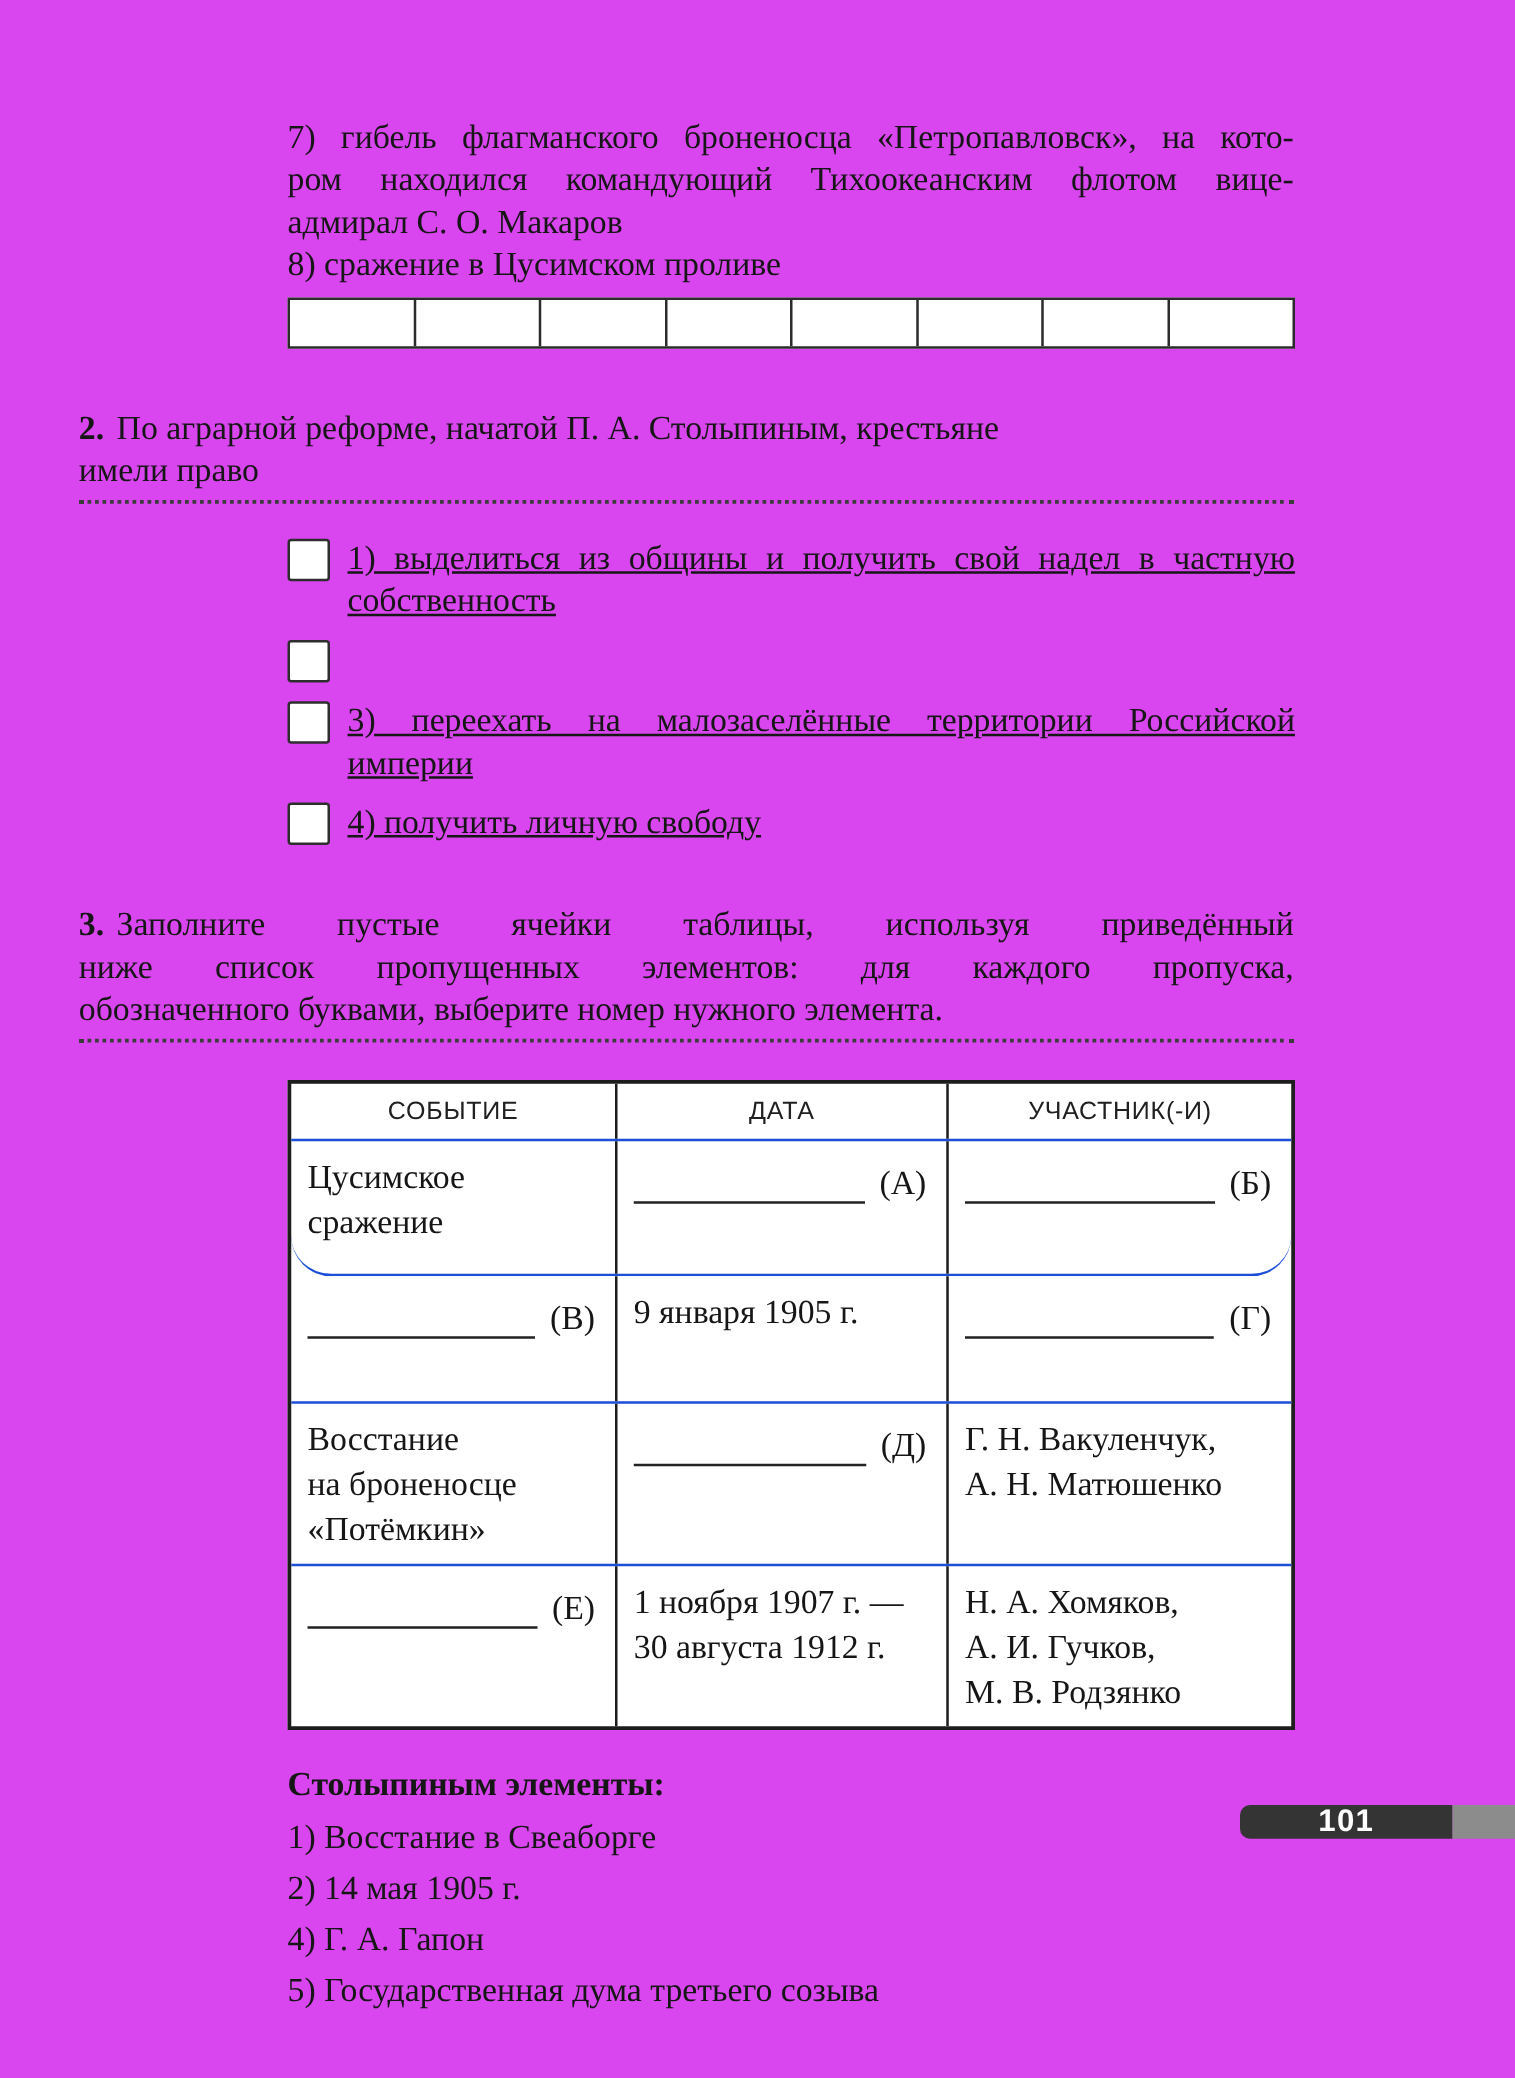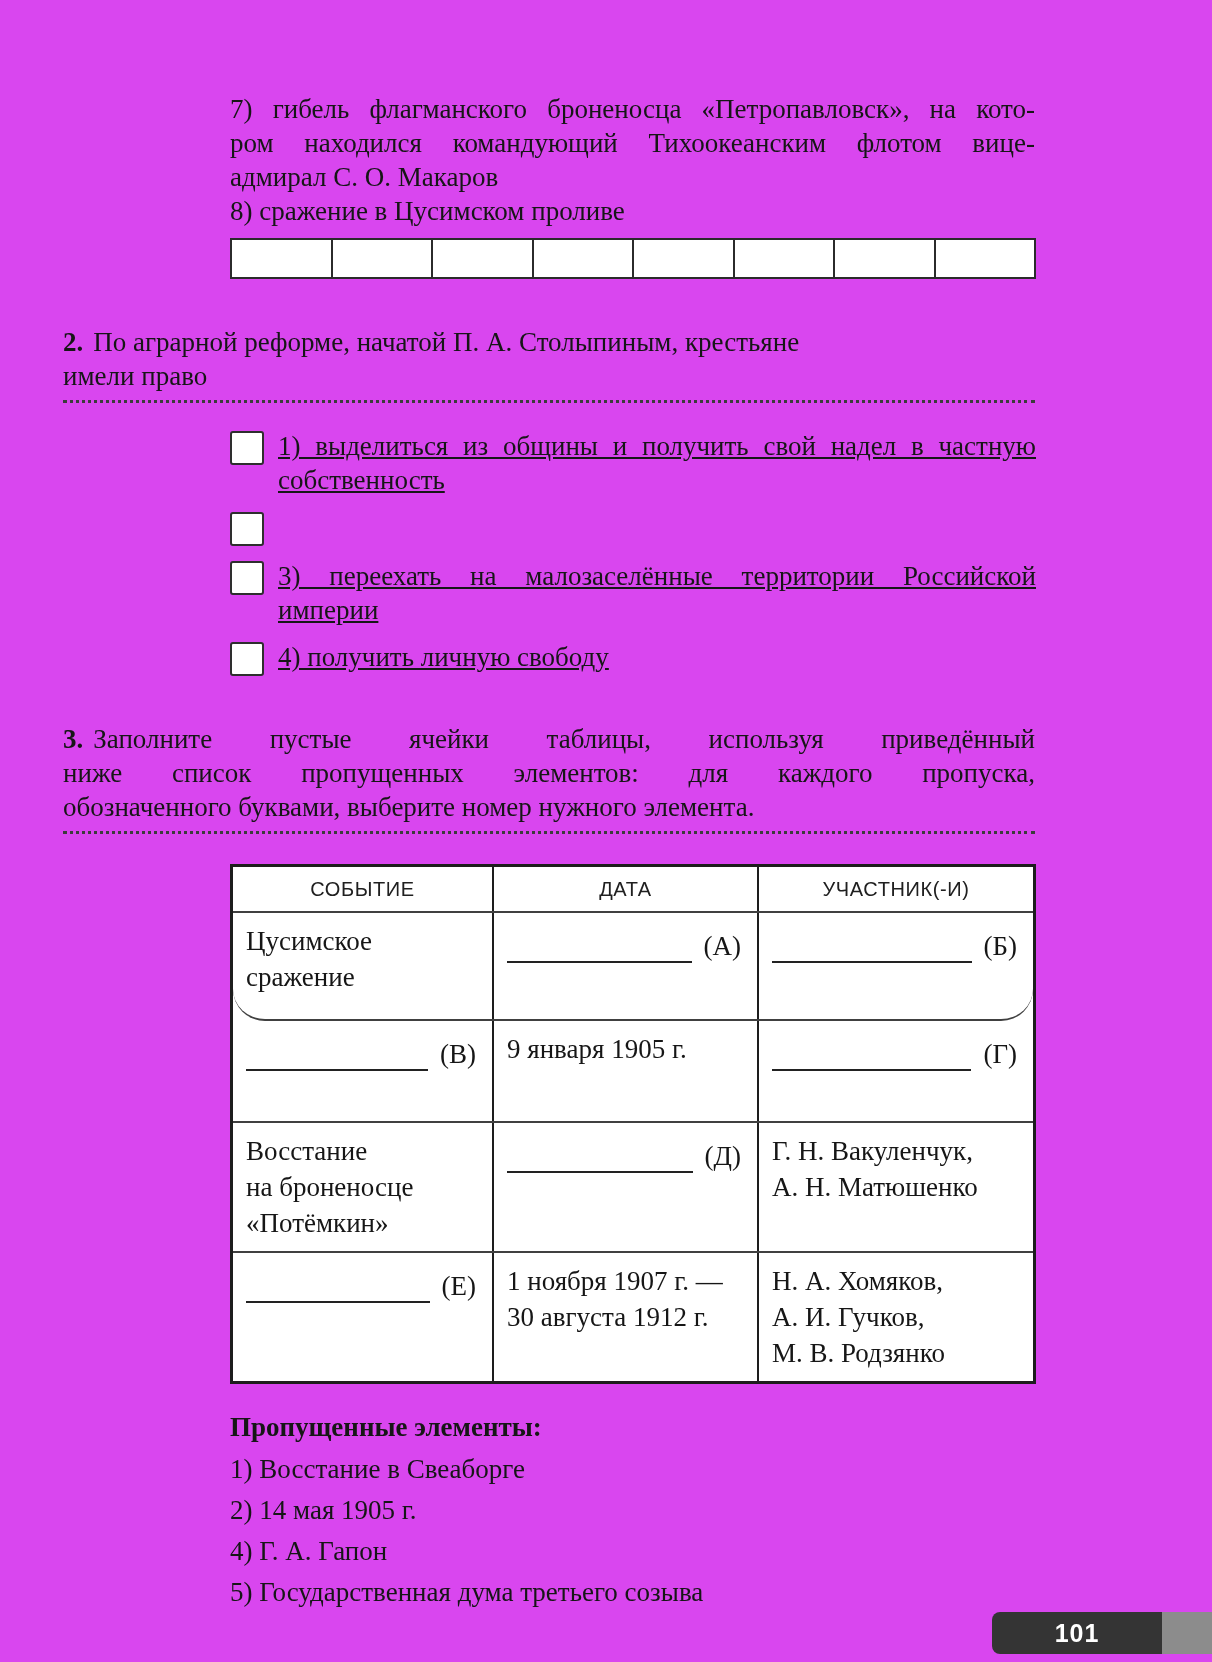--- a/index.html
+++ b/index.html
@@ -27,42 +27,42 @@
 
   .options { margin-top:26px; }
   .option { display:flex; align-items:flex-start; gap:14px; margin:0 0 13px 167px; width:806px;text-decoration:underline; }
   .checkbox {
     width:34px; height:34px; flex-shrink:0; margin-top:2px;
     border:2px solid #2e2e2e; border-radius:3px; background:#fff;
   }
   .option-text { flex:1; }
 
   .etable { margin:30px 0 0 167px; width:806px; border:3px solid #1d1d1d; background:#fff; }
-  .trow { display:grid; grid-template-columns:261px 265px 1fr; border-bottom:2px solid #404040; }
+  .trow { display:grid; grid-template-columns:261px 265px 1fr; border-bottom:2px solid #1d4ed8; }
   .trow:last-child { border-bottom:none; }
   .tcell { border-right:2px solid #1d1d1d; padding:10px 16px 10px 13px; }
   .tcell:last-child { border-right:none; }
   .thead { min-height:46px; }
   .thead .tcell {
     font-family:"Liberation Sans","DejaVu Sans",sans-serif;
     font-size:20px; letter-spacing:0.6px; color:#202020;
     display:flex; align-items:center; justify-content:center; text-align:center;
     padding:8px 6px;
   }
   .r1 { min-height:108px;border-radius:32px; } .r2 { min-height:102px; } .r3 { min-height:112px; } .r4 { min-height:116px; }
   .celltext { white-space:pre-line; font-size:27px; line-height:36px; }
   .blankline { display:flex; align-items:flex-end; gap:12px; margin-top:6px; }
   .blank { flex:1; border-bottom:2px solid #222222; height:32px; }
   .blank-label { font-size:27px; line-height:34px; }
 
   .missing { margin:24px 0 0 167px; }
   .missing-title { font-weight:bold; font-size:27px; line-height:38px; }
   .missing-item { font-size:27px; line-height:36px; margin-top:5px; }
 
-  .page-badge { position:absolute; top:1612px; right:0; height:42px; display:flex; }
+  .page-badge { position:absolute; top:1444px; right:0; height:27px; display:flex; }
   .badge-dark {
     width:170px; background:#343434; color:#ffffff;
     display:flex; align-items:center; justify-content:center;
     font-family:"Liberation Sans","DejaVu Sans",sans-serif;
     font-weight:bold; font-size:25px; letter-spacing:1px;
     border-radius:8px 0 0 8px;
   }
   .badge-tail { width:50px; background:#8c8c8c; }
 </style>
 </head>
@@ -207,21 +207,21 @@
         </div>
         <div class="tcell">
           <div class="celltext">Н. А. Хомяков,
 А. И. Гучков,
 М. В. Родзянко</div>
         </div>
       </div>
     </div>
 
     <div class="missing">
-      <div class="missing-title">Пропущенные элементы:</div>
+      <div class="missing-title">Столыпиным элементы:</div>
       <div class="missing-item">1) Восстание в Свеаборге</div>
       <div class="missing-item">2) 14 мая 1905 г.</div>
       <div class="missing-item">4) Г. А. Гапон</div>
       <div class="missing-item">5) Государственная дума третьего созыва</div>
     </div>
 
   </div>
 
   <div class="page-badge">
     <div class="badge-dark">101</div>

